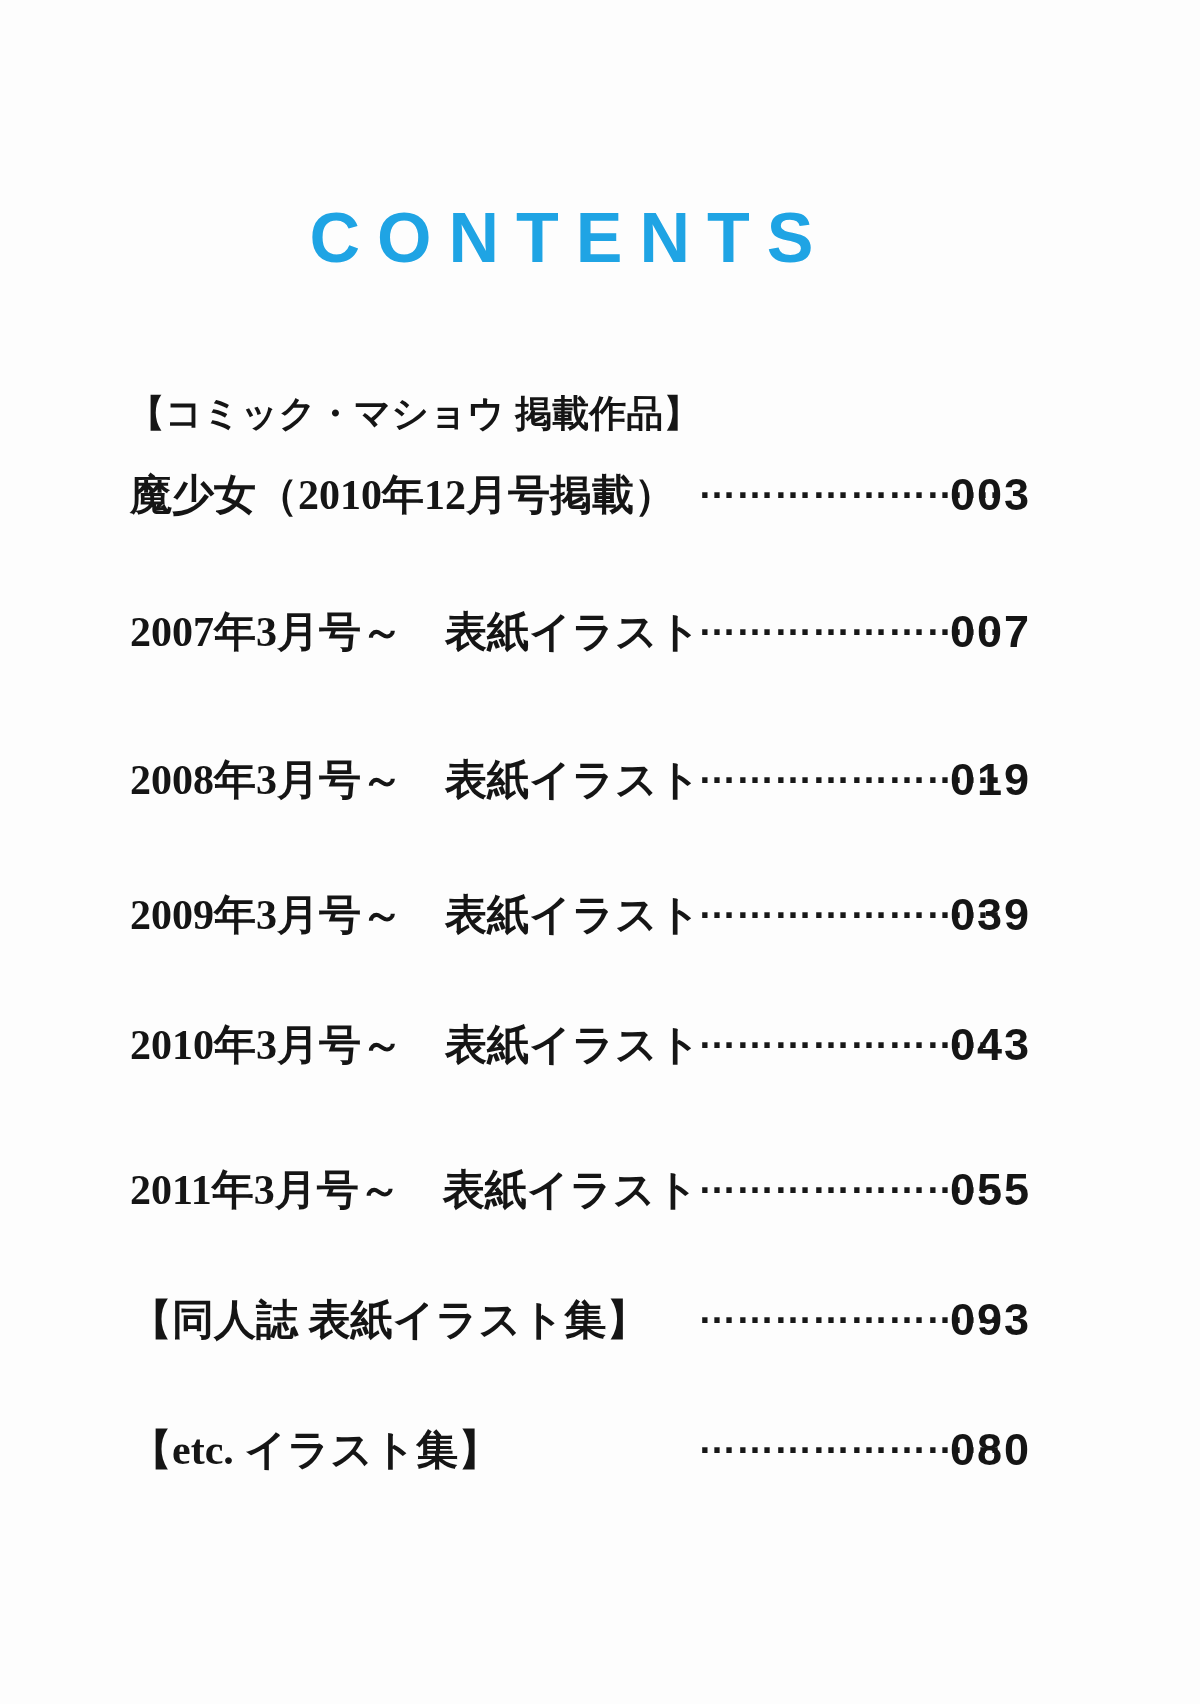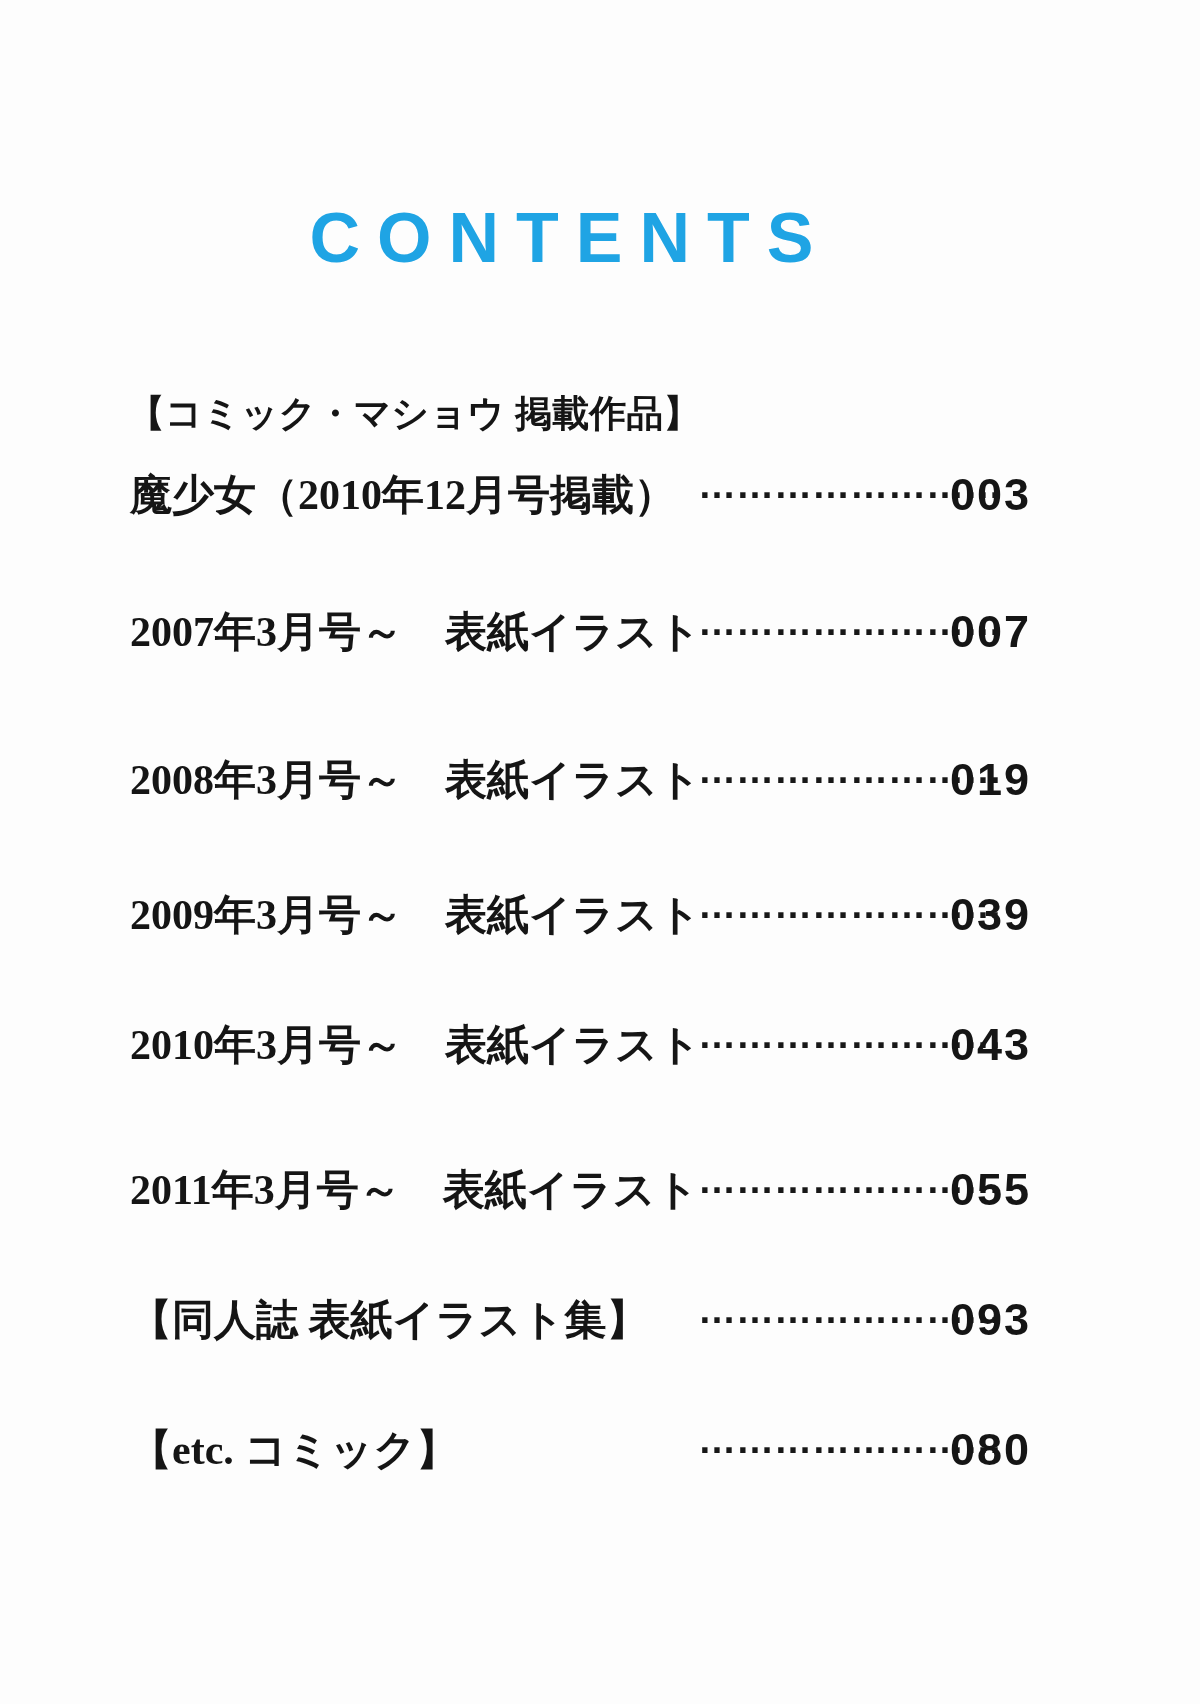--- a/index.html
+++ b/index.html
@@ -130,18 +130,18 @@
     <span class="page-num">055</span>
   </div>
 
   <div class="toc-row r6">
     <span class="entry-title">【同人誌 表紙イラスト集】</span>
     <span class="dot-leader">……………………</span>
     <span class="page-num">093</span>
   </div>
 
   <div class="toc-row r7">
-    <span class="entry-title">【etc. コミック】</span>
+    <span class="entry-title">【etc. イラスト集】</span>
     <span class="dot-leader">……………………</span>
     <span class="page-num">080</span>
   </div>
 
 </div>
 
 </body></html>

